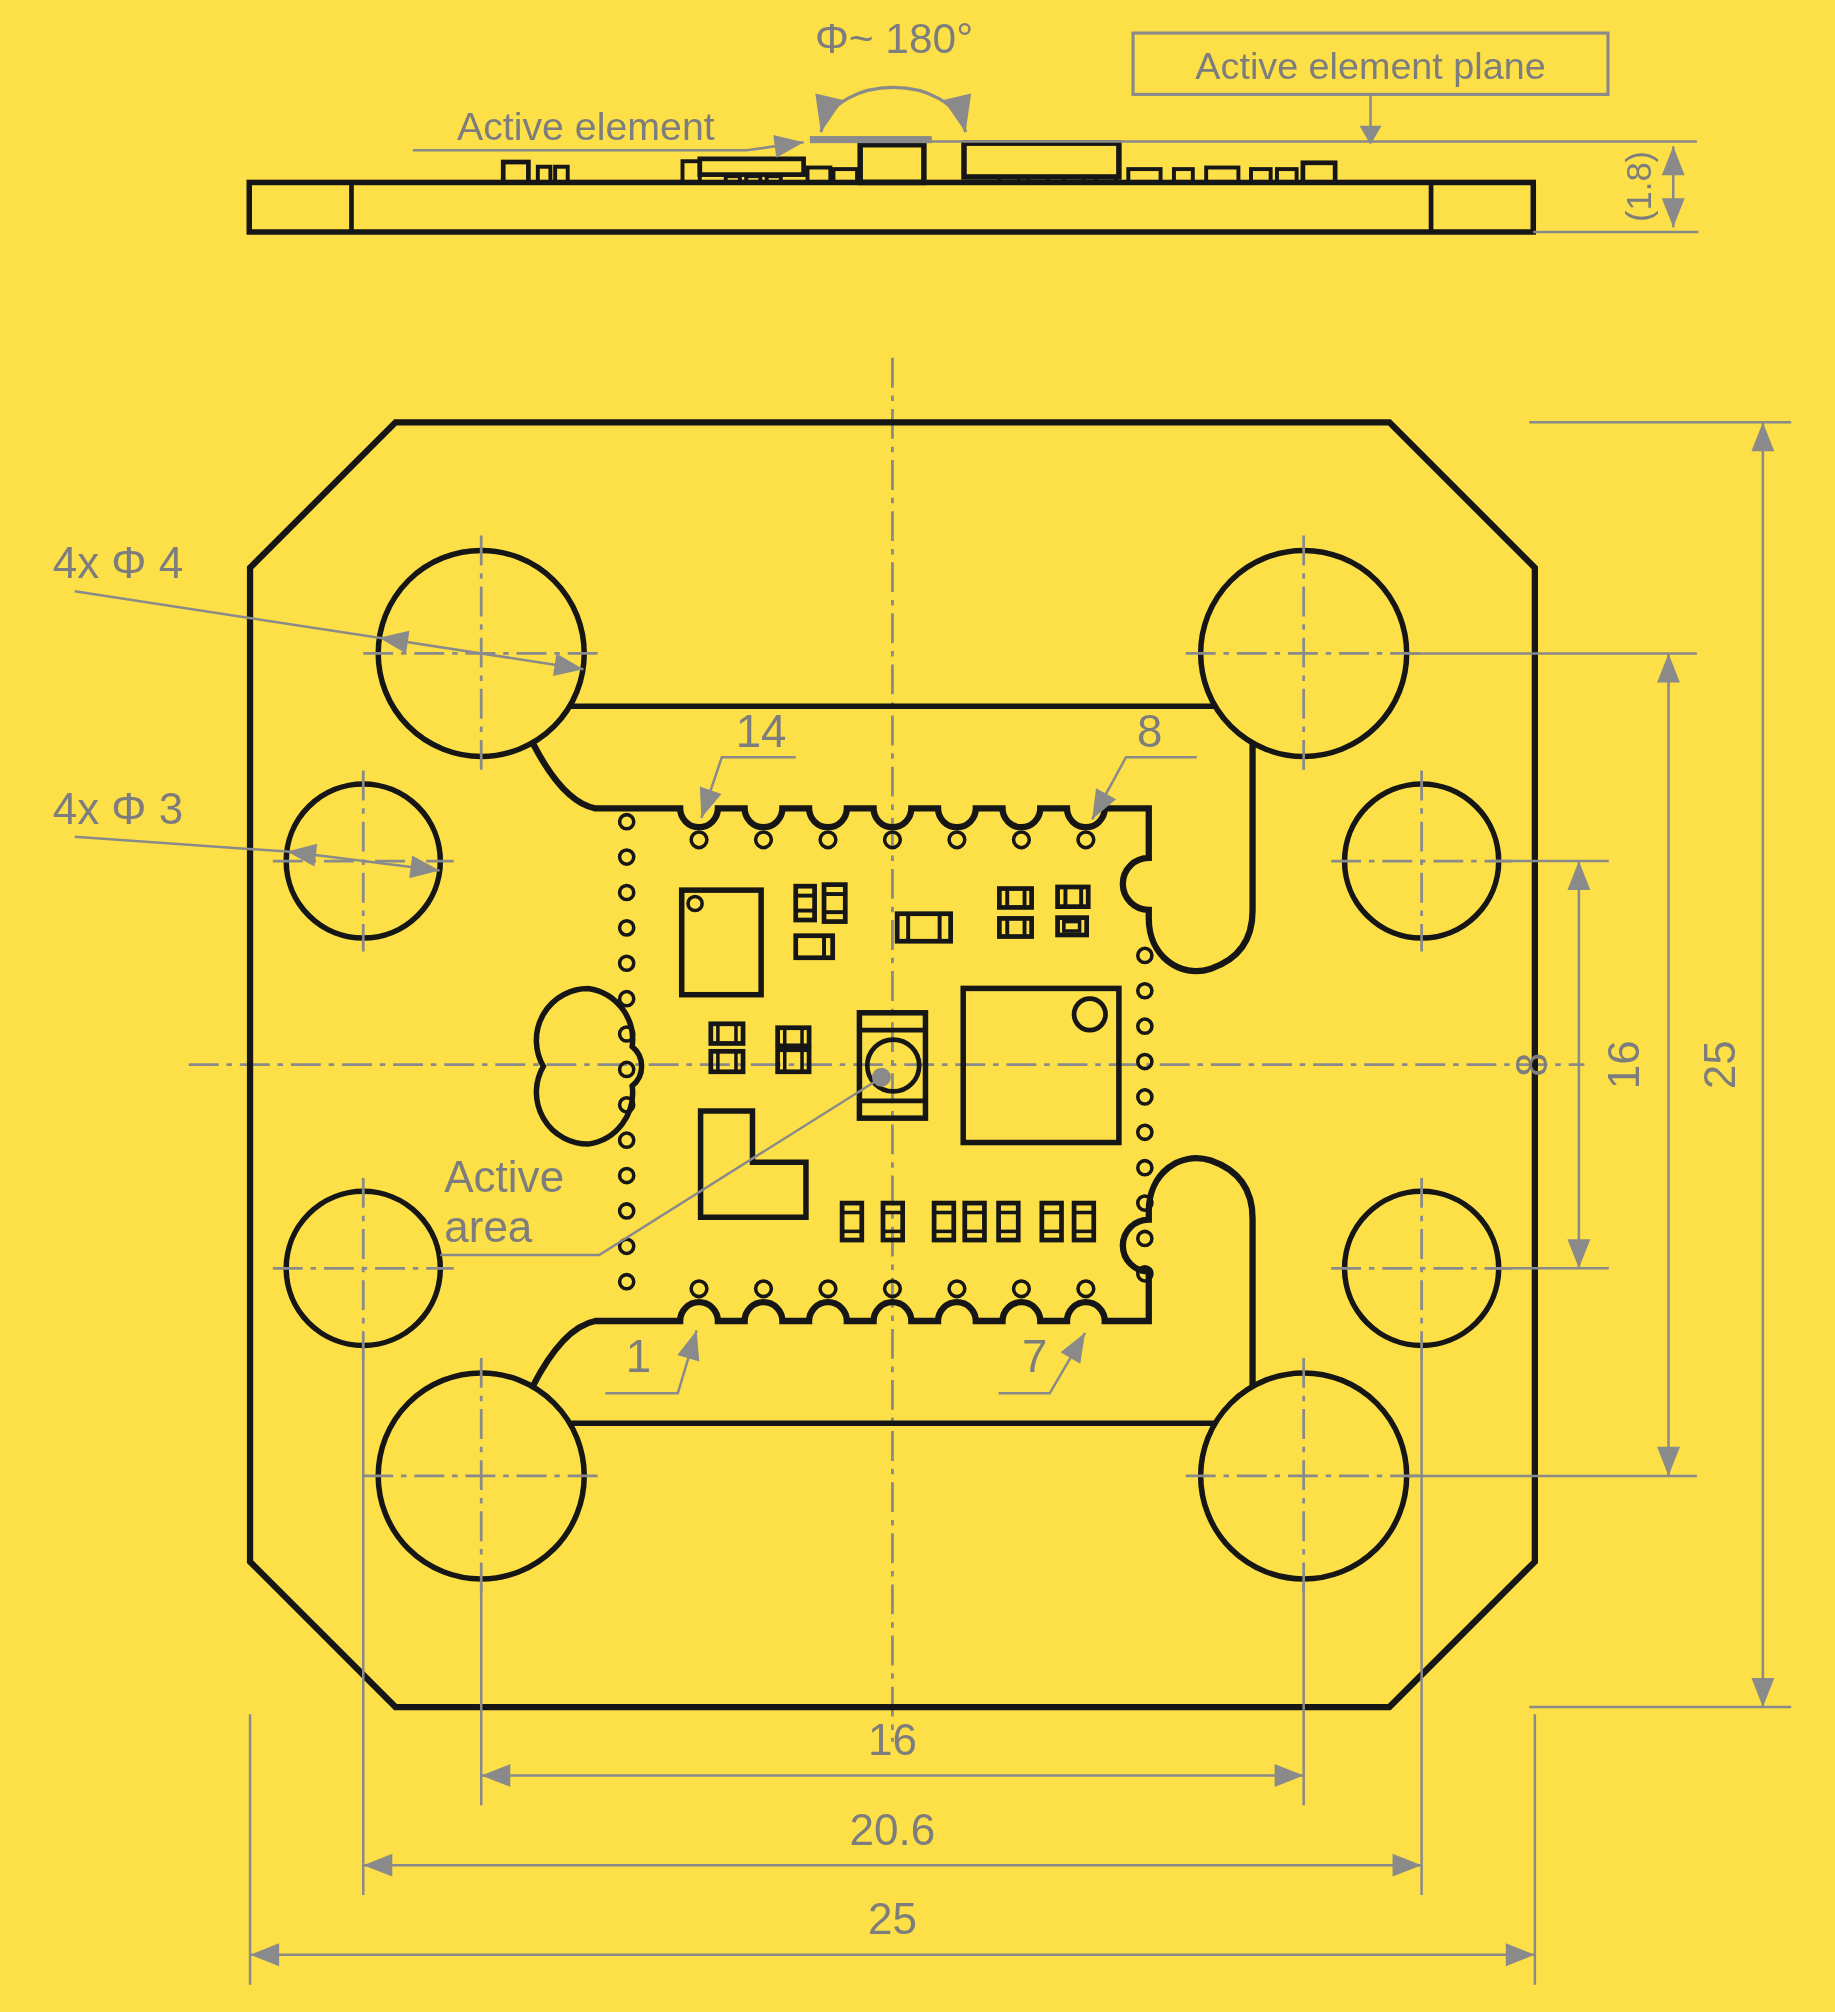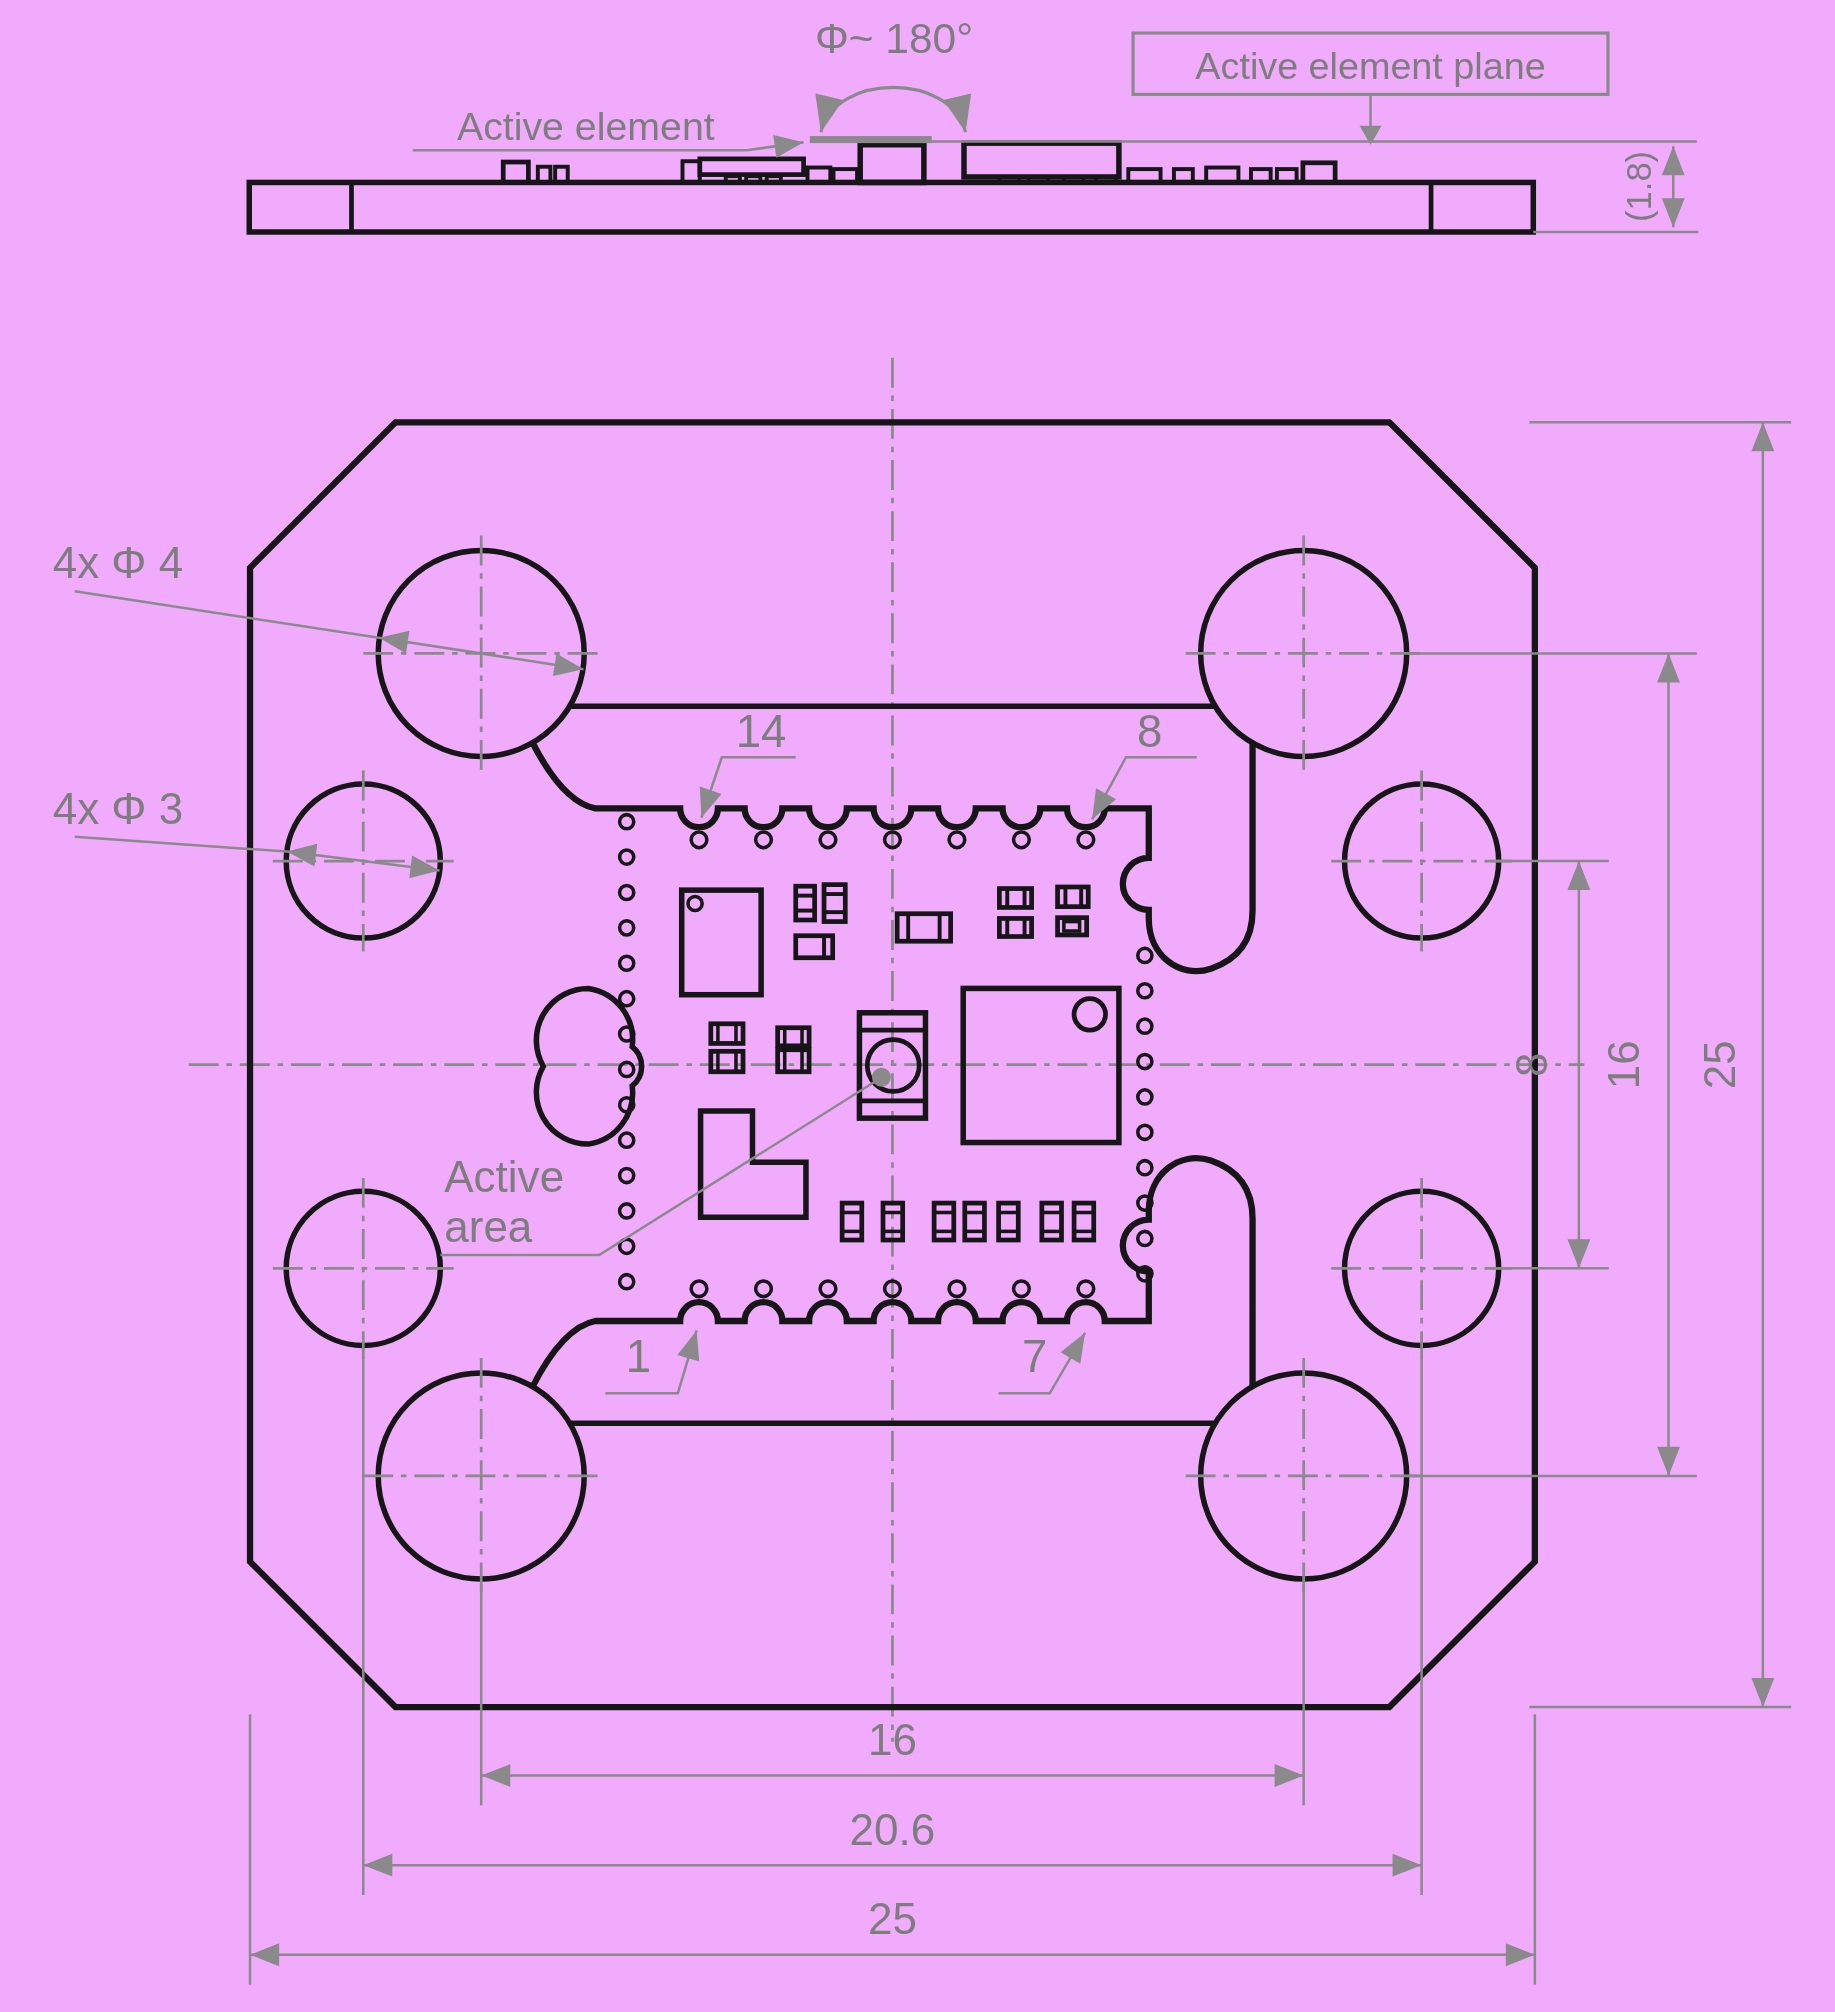--- a/index.html
+++ b/index.html
@@ -1,17 +1,17 @@
 <!DOCTYPE html>
 <html style="font-size:12.6px"><head>
 <meta charset="utf-8">
 <style>
   html,body{margin:0;padding:0;background:#ffffff;}
   body{font-family:"Liberation Sans","DejaVu Sans",sans-serif;}
-  .drawing-wrap{width:1836px;height:2013px;background:#f0abfc;}
+  .drawing-wrap{width:1836px;height:2013px;background:#fde047;}
   svg{display:block;}
   text{font-family:"Liberation Sans","DejaVu Sans",sans-serif;}
   .ann-text{fill:#7d7d7d;}
   .ann-line{stroke:#8a8a8a;stroke-width:4;fill:none;}
   .ann-thin{stroke:#8a8a8a;stroke-width:3.2;fill:none;}
   .cl{stroke:#8a8a8a;stroke-width:3.5;fill:none;stroke-dasharray:38 10 7 10;}
   .blk{stroke:#161616;fill:none;}
   .w8{stroke-width:8;} .w7{stroke-width:7;} .w6{stroke-width:6;} .w5{stroke-width:5;} .w4{stroke-width:4.5;}
 </style>
 </head>

